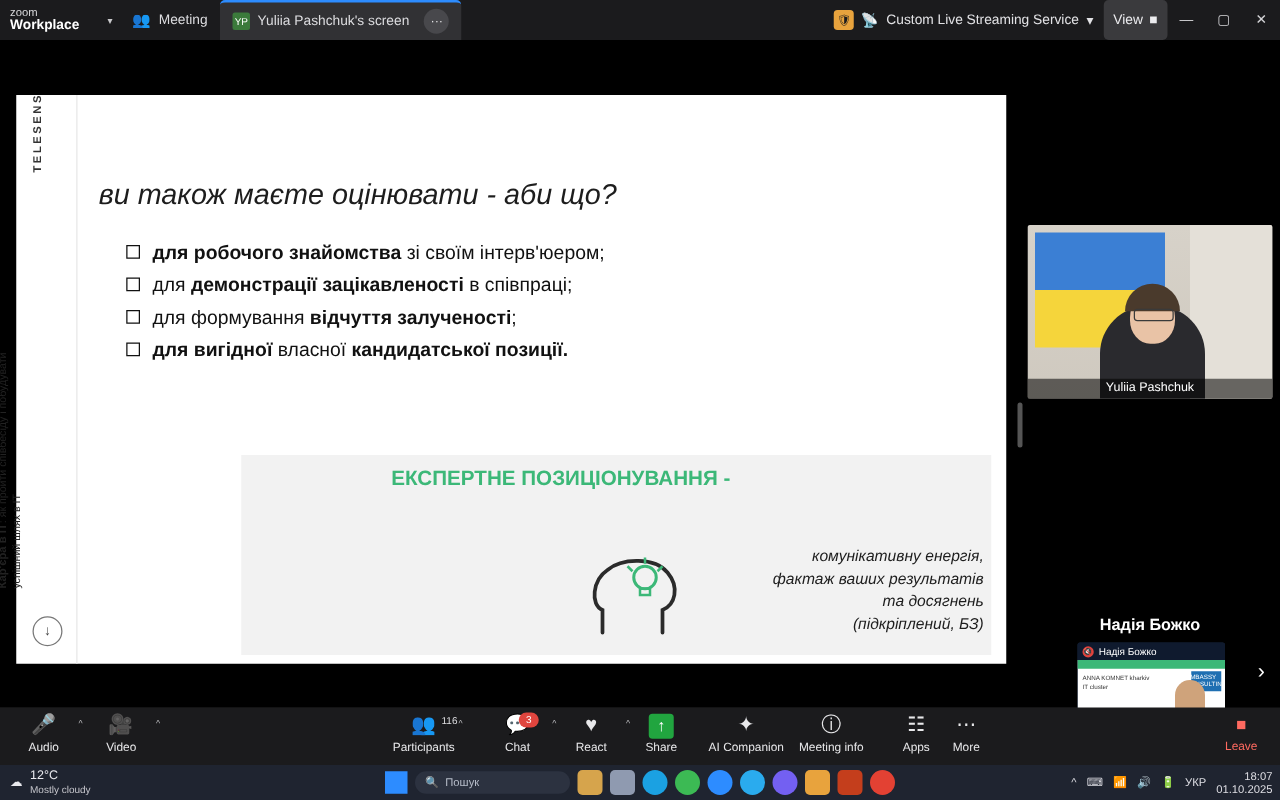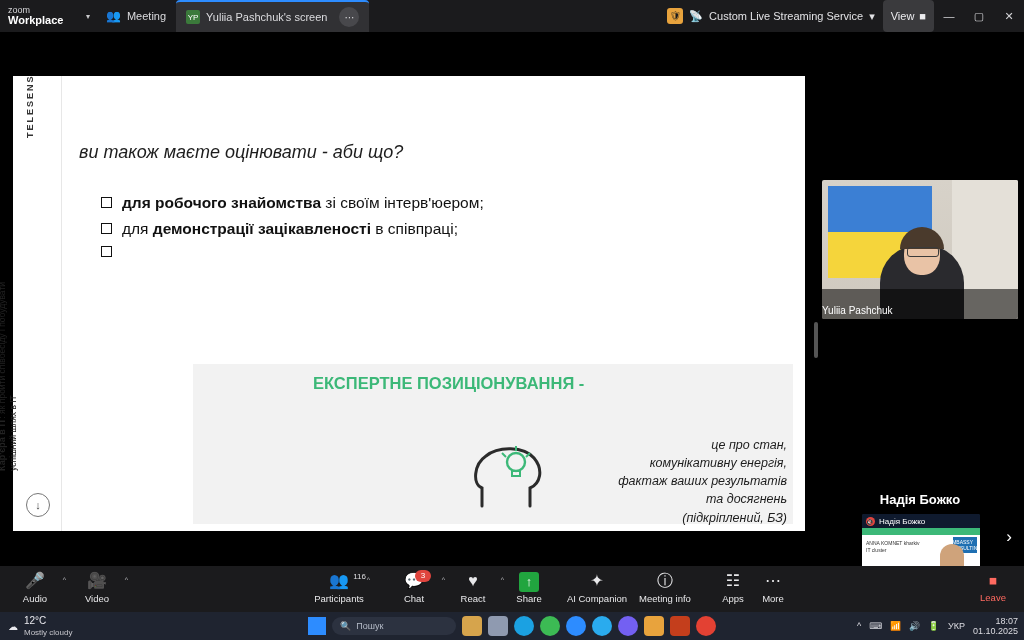--- a/index.html
+++ b/index.html
@@ -197,21 +197,21 @@
     position: absolute;
     left: 66px; top: 36px;
     font-size: 22px;
     font-weight: bold;
     color: #3cb878;
     letter-spacing: .5px;
   }
   .slide-sub {
     position: absolute;
     left: 66px; top: 66px;
-    font-size: 18px;
+    font-size: 23px;
     font-style: italic;
     color: #1d1d1d;
   }
   .bullets {
     position: absolute;
     left: 88px; top: 118px;
     width: 600px;
   }
   .bullet {
     display: flex;
@@ -334,25 +334,25 @@
     left: 85px;
     bottom: 62px;
     width: 30px; height: 8px;
     border: 1.3px solid #3a3a3a;
     border-radius: 3px;
   }
   .tile-name {
     position: absolute;
     left: 0; bottom: 0;
     width: 196px;
-    text-align: left;
+    text-align: center;
     font-size: 10px;
     color: #fff;
     background: rgba(0,0,0,0.55);
-    padding: 16px 0 3px;
+    padding: 2px 0 3px;
     margin-top: 33px;
   }
   .speaker-label {
     position: absolute;
     left: 822px;
     top: 460px;
     width: 196px;
     text-align: center;
     font-size: 13px;
     font-weight: bold;
@@ -646,37 +646,41 @@
           <div class="bullet">
             <span class="box"></span>
             <span><b>для робочого знайомства</b><span> зі своїм інтерв'юером;</span></span>
           </div>
           <div class="bullet">
             <span class="box"></span>
             <span><span>для </span><b>демонстрації зацікавленості</b><span> в співпраці;</span></span>
           </div>
           <div class="bullet">
             <span class="box"></span>
+            <span><span>для формування </span><b>відчуття залученості</b><span>;</span></span>
+          </div>
+          <div class="bullet">
+            <span class="box"></span>
+            <span><b>для вигідної</b><span> власної </span><b>кандидатської позиції.</b></span>
           </div>
         </div>
 
         <div class="expert-block">
           <div class="expert-title">ЕКСПЕРТНЕ ПОЗИЦІОНУВАННЯ -</div>
 
           <svg class="head-icon" viewBox="0 0 90 74">
             <path d="M14 70 L14 52 C4 48 6 28 18 20 C30 10 56 10 66 22 C76 34 72 48 62 52 L62 70" fill="none" stroke="#2b2b2b" stroke-width="3" stroke-linecap="round"></path>
             <circle cx="48" cy="26" r="9" fill="none" stroke="#3cb878" stroke-width="2.4"></circle>
             <rect x="44" y="35" width="8" height="5" fill="none" stroke="#3cb878" stroke-width="2"></rect>
             <line x1="48" y1="10" x2="48" y2="15" stroke="#3cb878" stroke-width="2"></line>
             <line x1="62" y1="17" x2="58" y2="21" stroke="#3cb878" stroke-width="2"></line>
             <line x1="34" y1="17" x2="38" y2="21" stroke="#3cb878" stroke-width="2"></line>
           </svg>
 
           <div class="right-note">
-            <div>це про стан,</div>
             <div>комунікативну енергія,</div>
             <div>фактаж ваших результатів</div>
             <div>та досягнень</div>
             <div>(підкріплений, БЗ)</div>
           </div>
         </div>
       </div>
     </div>
 
     <div class="scroll-nub"></div>

